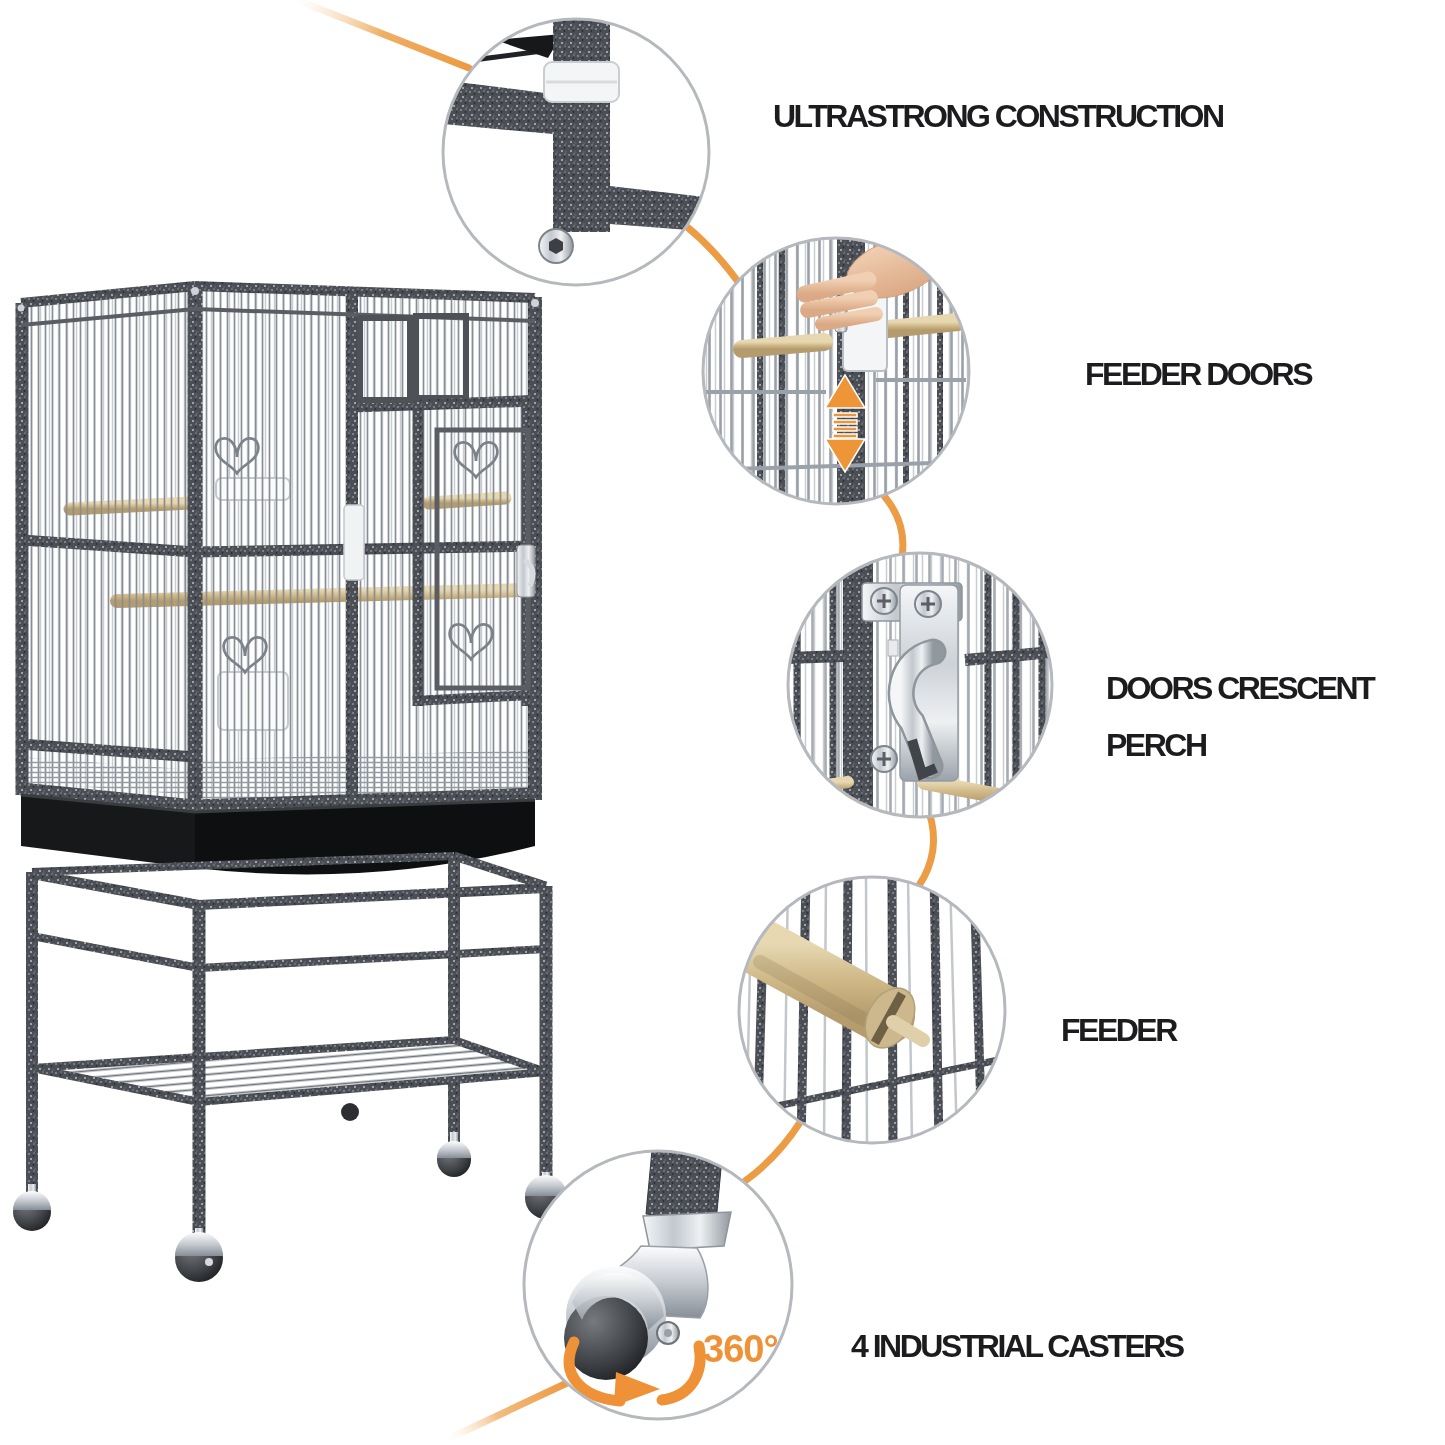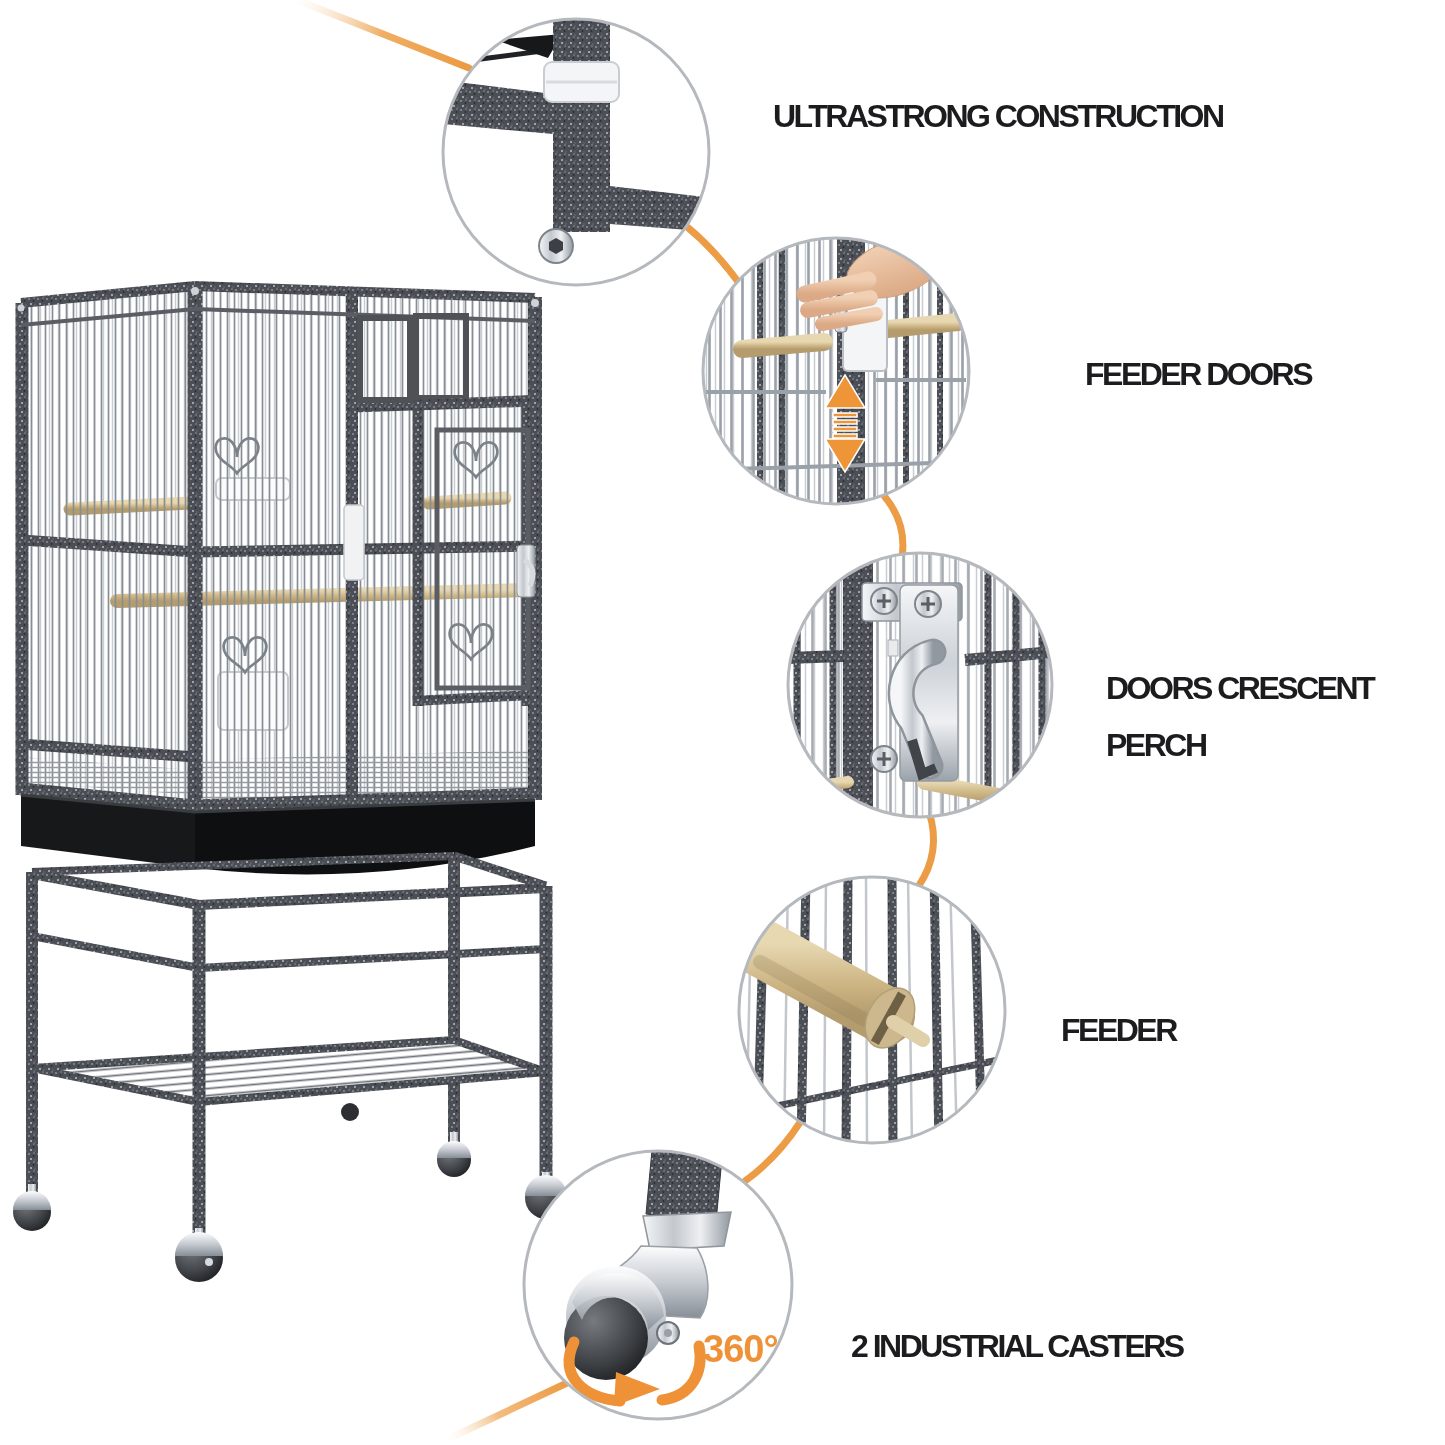--- a/index.html
+++ b/index.html
@@ -412,16 +412,16 @@
   <span class="line">FEEDER DOORS</span>
 </div>
 <div class="label" style="left:1078px;top:660px">
   <span class="line">DOORS CRESCENT</span>
   <span class="line">PERCH</span>
 </div>
 <div class="label" style="left:1033px;top:1002px">
   <span class="line">FEEDER</span>
 </div>
 <div class="label" style="left:823px;top:1318px">
-  <span class="line">2 INDUSTRIAL CASTERS</span>
+  <span class="line">4 INDUSTRIAL CASTERS</span>
 </div>
 
 </div>
 
 </body></html>

